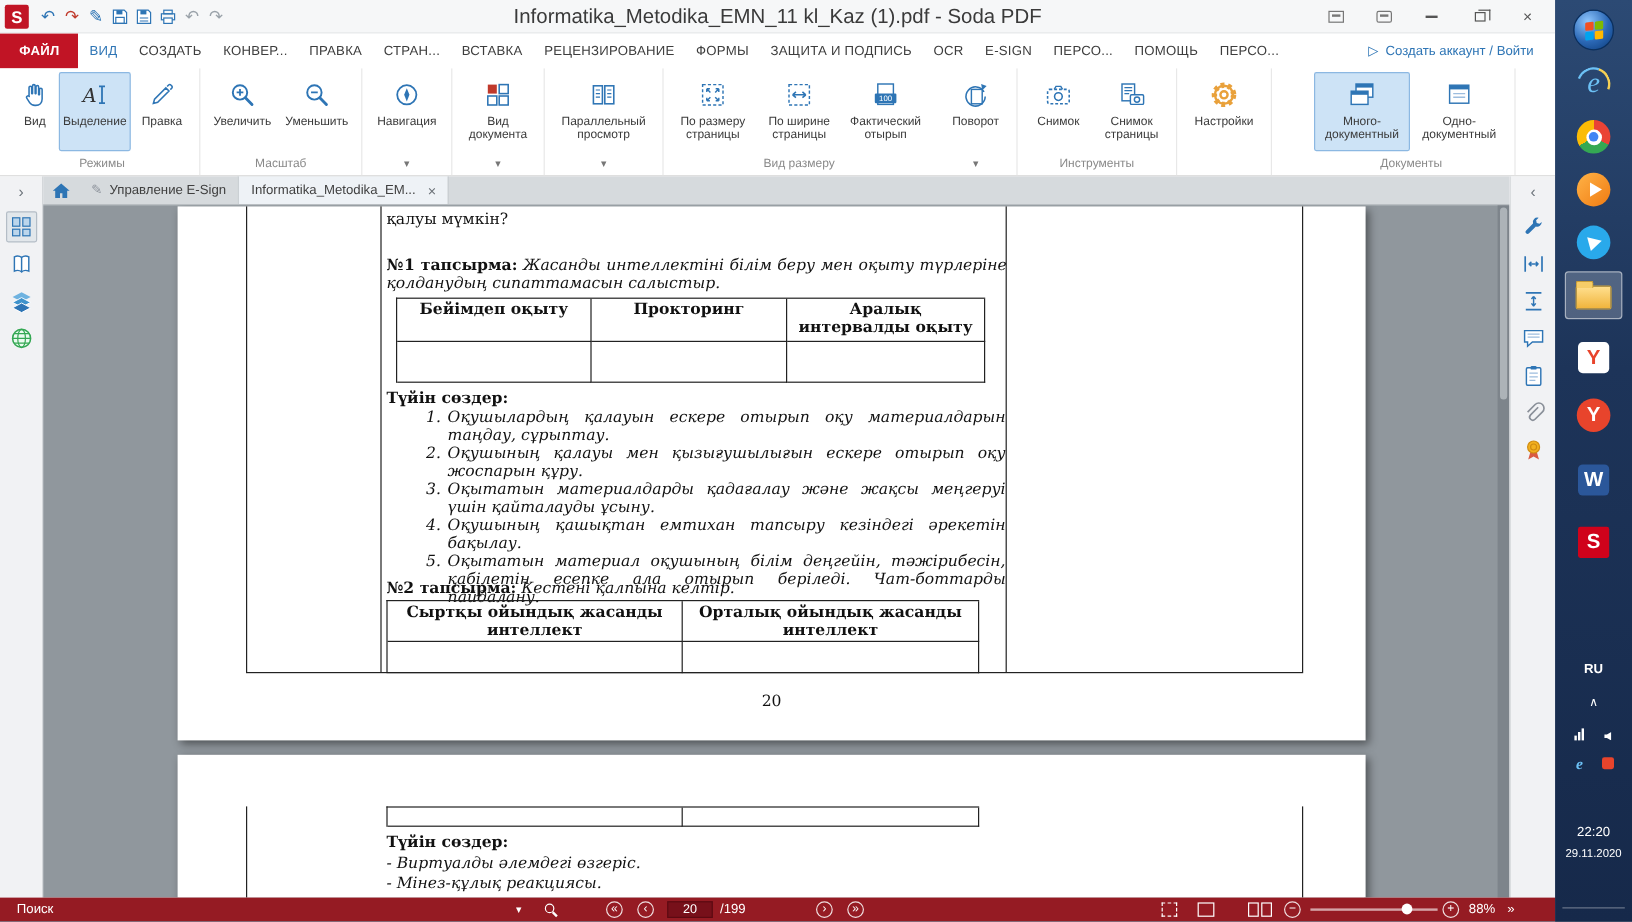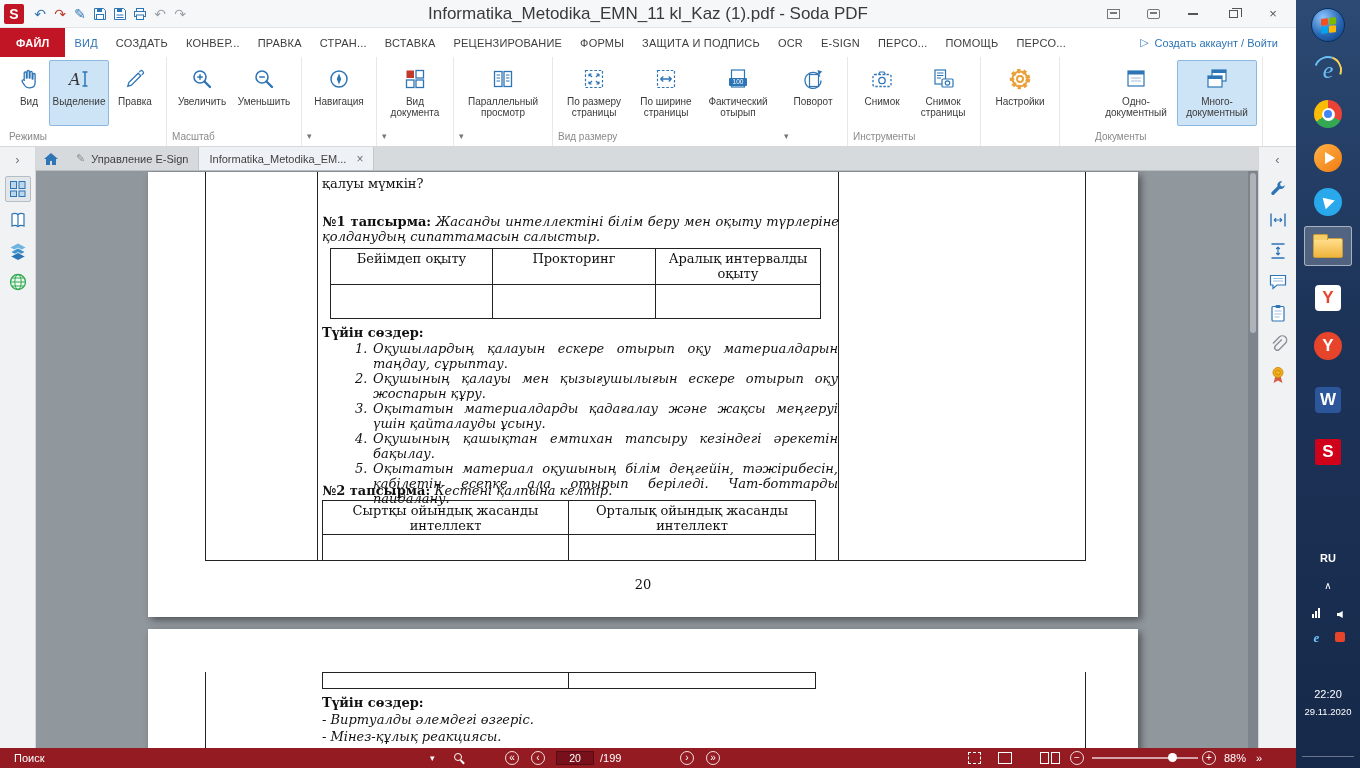--- a/index.html
+++ b/index.html
@@ -32,21 +32,21 @@
   .mtab.file{background:var(--brand-red);color:#fff;padding:0 16px;font-weight:bold}
   .mtab.active{color:var(--accent-blue)}
   .account{margin-left:auto;display:flex;align-items:center;gap:6px;color:var(--accent-blue);padding-right:18px;white-space:nowrap}
 
   
   .ribbon{position:absolute;left:0;top:57px;width:1296px;height:90px;background:#fff;border-bottom:1px solid #d8d8d8;display:flex;align-items:stretch;padding-left:4px}
   .rg{display:flex;flex-direction:column;border-right:1px solid #e8e8e8;padding:0 5px}
   .rg.nobr{border-right:none}
   .rg.docs{margin-left:30px}
   .rrow{display:flex;flex:1;align-items:flex-start;padding-top:3px}
-  .glab{height:16px;font-size:10px;color:#8a8a8a;text-align:left;line-height:13px}
+  .glab{height:16px;font-size:10px;color:#8a8a8a;text-align:center;line-height:13px}
   .glab.drop{color:#777;font-size:9px}
   .rbtn{height:66px;display:flex;flex-direction:column;align-items:center;padding-top:3px;border:1px solid transparent;border-radius:2px}
   .rbtn.sel{background:var(--select-bg);border-color:var(--select-border)}
   .ric{height:30px;display:flex;align-items:center;justify-content:center;color:var(--accent-blue)}
   .rlbl{font-size:10px;line-height:11px;text-align:center;color:#3b3b3b;margin-top:2px}
   .w40{width:40px}.w52{width:52px}.w58{width:58px}.w60{width:60px}.w64{width:64px}.w66{width:66px}.w68{width:68px}.w72{width:72px}.w80{width:80px}.w82{width:82px}.w88{width:88px}
 
   
   .tabbar{position:absolute;left:36px;top:147px;width:1222px;height:24px;background:#d6dadd;border-bottom:1px solid #b9bec2;display:flex;align-items:stretch}
   .homebtn{width:30px;display:grid;place-items:center}
@@ -70,21 +70,21 @@
   .page1{top:1px;height:445px}
   .page2{top:458px;height:130px}
   .vline{position:absolute;width:1px;background:#222}
   .hline{position:absolute;height:1px;background:#222}
   .blk{position:absolute}
   .b{font-weight:bold;font-style:normal}
   .i{font-style:italic}
   .jt{text-align:justify}
   .dtable{position:absolute;display:grid;border-left:1px solid #222;border-top:1px solid #222}
   .dtable .c{border-right:1px solid #222;border-bottom:1px solid #222;padding:2px 6px}
-  .dtable .hc{font-weight:normal;text-align:center}
+  .dtable .hc{font-weight:bold;text-align:center}
   .t1{grid-template-columns:162px 163px 165px}
   .t1 .hc{height:36px}.t1 .ec{height:34px}
   .t2{grid-template-columns:246px 247px}
   .t2 .hc{height:34px}.t2 .ec{height:26px}
   .t2f{grid-template-columns:246px 247px}
   .t2f .ec{height:16px}
   .li{position:relative;padding-left:18px;font-style:italic;text-align:justify}
   .li .n{position:absolute;left:0}
 
   
@@ -402,40 +402,40 @@
                 </svg>
               </span>
             <span class="rlbl">Настройки</span>
           </div>
         </div>
         <div class="glab"></div>
       </div>
 
       <div class="rg docs">
         <div class="rrow">
-          <div class="rbtn w82">
-            <span class="ric">
-                <svg width="26" height="26" viewBox="0 0 26 26">
-                  <rect x="5" y="5" width="16" height="15" fill="#fff" stroke="currentColor" stroke-width="1.2"></rect>
-                  <rect x="5" y="5" width="16" height="3.5" fill="currentColor"></rect>
-                  <path d="M8 12h10M8 15h10" stroke="#9dbdde" stroke-width="1.2"></path>
-                </svg>
-              </span>
-            <span class="rlbl">Одно-документный</span>
-          </div>
           <div class="rbtn w80 sel">
             <span class="ric">
                 <svg width="26" height="26" viewBox="0 0 26 26">
                   <rect x="8" y="4" width="14" height="11" fill="#fff" stroke="currentColor" stroke-width="1.2"></rect>
                   <rect x="8" y="4" width="14" height="3" fill="currentColor"></rect>
                   <rect x="4" y="10" width="14" height="11" fill="#fff" stroke="currentColor" stroke-width="1.2"></rect>
                   <rect x="4" y="10" width="14" height="3" fill="currentColor"></rect>
                 </svg>
               </span>
             <span class="rlbl">Много-документный</span>
+          </div>
+          <div class="rbtn w82">
+            <span class="ric">
+                <svg width="26" height="26" viewBox="0 0 26 26">
+                  <rect x="5" y="5" width="16" height="15" fill="#fff" stroke="currentColor" stroke-width="1.2"></rect>
+                  <rect x="5" y="5" width="16" height="3.5" fill="currentColor"></rect>
+                  <path d="M8 12h10M8 15h10" stroke="#9dbdde" stroke-width="1.2"></path>
+                </svg>
+              </span>
+            <span class="rlbl">Одно-документный</span>
           </div>
         </div>
         <div class="glab">Документы</div>
       </div>
     </div>
 
     <div class="strip l">
       <span class="schev">›</span>
       <span class="lsi selbox">
           <svg width="20" height="20" viewBox="0 0 20 20">

